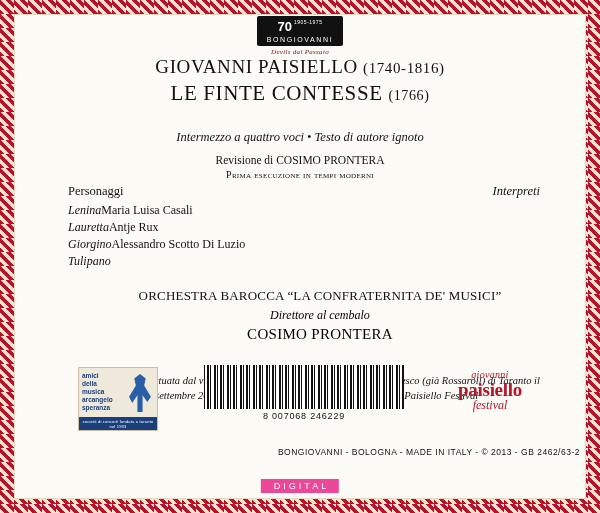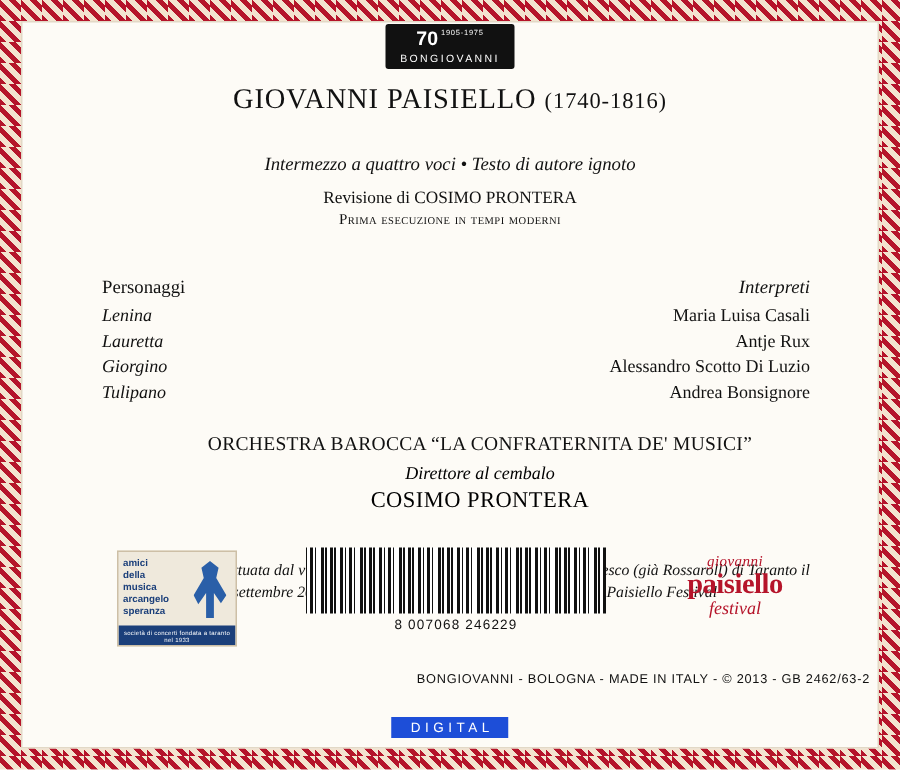--- a/index.html
+++ b/index.html
@@ -146,21 +146,20 @@
     display: flex;
     justify-content: space-between;
     font-style: italic;
     font-size: 12.5px;
     color: #111;
     margin-bottom: 3px;
   }
   .cast-head .left { font-style: normal; }
   .cast-row {
     display: flex;
-    justify-content: space-between;
     font-size: 12px;
     color: #111;
     line-height: 1.42;
   }
   .cast-row .role {
     font-style: italic;
   }
   .cast-row .artist {
     font-style: normal;
   }
@@ -321,21 +320,21 @@
 
   
   .digital {
     position: absolute;
     bottom: 4px;
     left: 50%;
     transform: translateX(-50%);
     text-align: center;
   }
   .digital-box {
-    background: #1d4ed8;
+    background: #ec4899;
     color: #fff;
     font-family: "Liberation Sans", sans-serif;
     font-size: 9px;
     letter-spacing: 3px;
     padding: 2px 10px 2px 13px;
     display: inline-block;
     margin-top: 24px;
   }
 </style>
 </head>
@@ -345,27 +344,32 @@
   <div class="border-frame"></div>
   <div class="inner-white"></div>
 
   <div class="content">
 
     <div class="top-logo">
       <div class="logo-badge">
         <span class="logo-70">70</span><span class="logo-years">1905-1975</span>
         <div class="logo-name">BONGIOVANNI</div>
       </div>
+      <div class="logo-sub">Devils dal Passato</div>
     </div>
 
     <div class="titles">
       <div class="composer">
         <span>GIOVANNI PAISIELLO</span>
         <span class="dates">(1740-1816)</span>
       </div>
+      <div class="work-title">
+        <span>LE FINTE CONTESSE</span>
+        <span class="year">(1766)</span>
+      </div>
       <div class="subtitle">Intermezzo a quattro voci • Testo di autore ignoto</div>
       <div class="revision">Revisione di COSIMO PRONTERA</div>
       <div class="firstperf">Prima esecuzione in tempi moderni</div>
     </div>
 
     <div class="cast">
       <div class="cast-head">
         <span class="left">Personaggi</span>
         <span>Interpreti</span>
       </div>
@@ -376,21 +380,20 @@
       <div class="cast-row">
         <span class="role">Lauretta</span>
         <span class="artist">Antje Rux</span>
       </div>
       <div class="cast-row">
         <span class="role">Giorgino</span>
         <span class="artist">Alessandro Scotto Di Luzio</span>
       </div>
       <div class="cast-row">
         <span class="role">Tulipano</span>
-        <span class="artist">Andrea Bonsignore</span>
       </div>
     </div>
 
     <div class="ensemble">
       <div class="orchestra">ORCHESTRA BAROCCA “LA CONFRATERNITA DE' MUSICI”</div>
       <div class="direttore">Direttore al cembalo</div>
       <div class="conductor">COSIMO PRONTERA</div>
     </div>
 
     <div class="recnote">Registrazione effettuata dal vivo nel Chiostro dell'ex Convento di San Francesco (già Rossaroll) di Taranto il 21 settembre 2011, nell'ambito della IX edizione del Giovanni Paisiello Festival</div>

